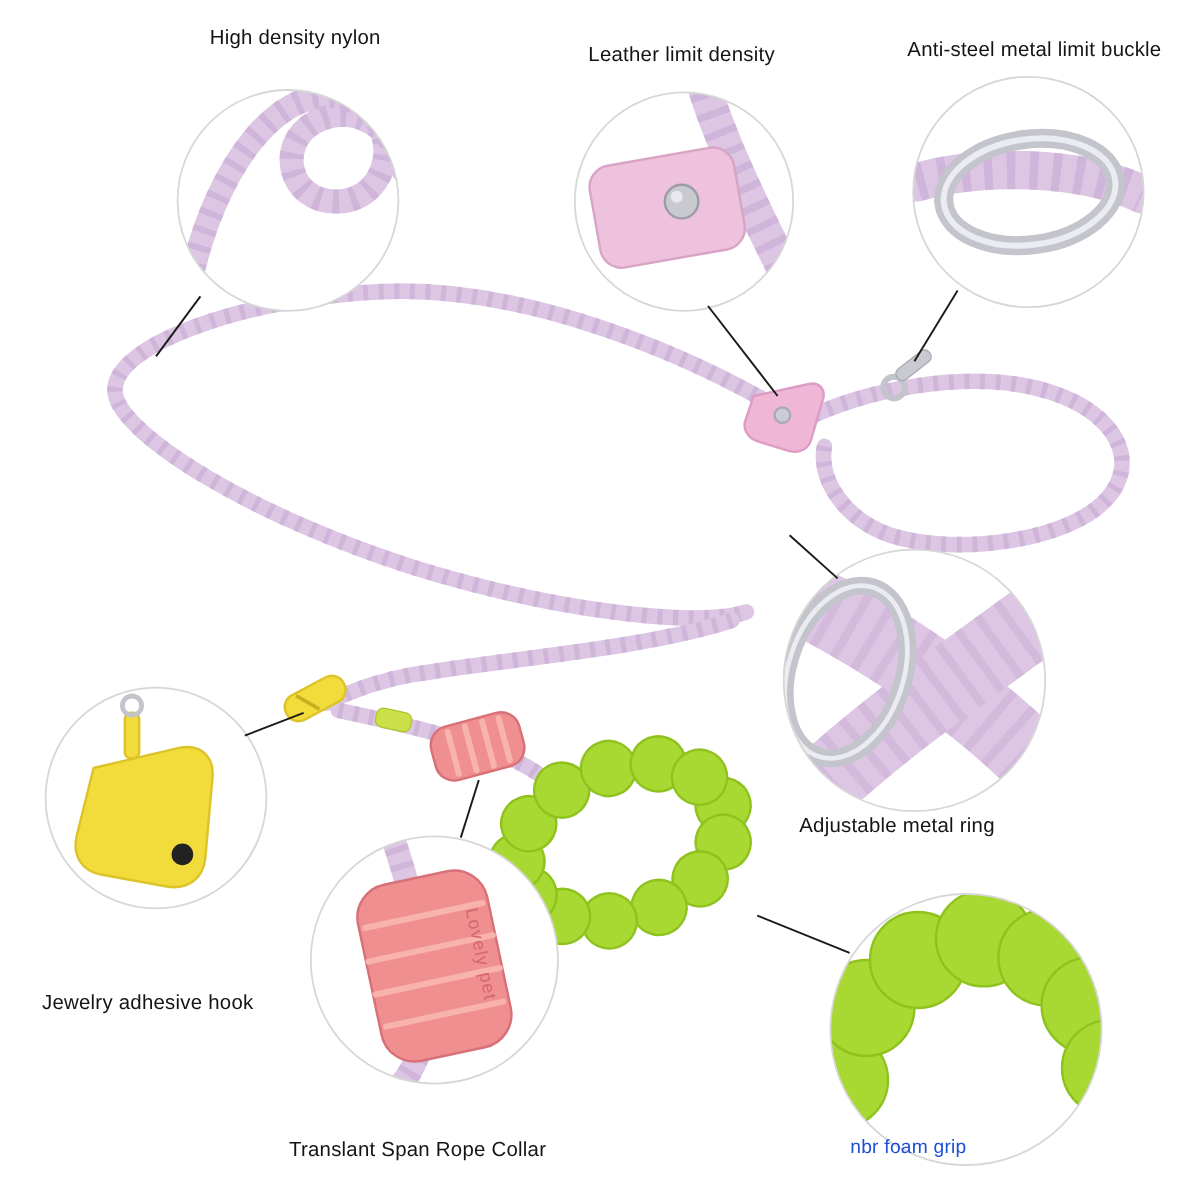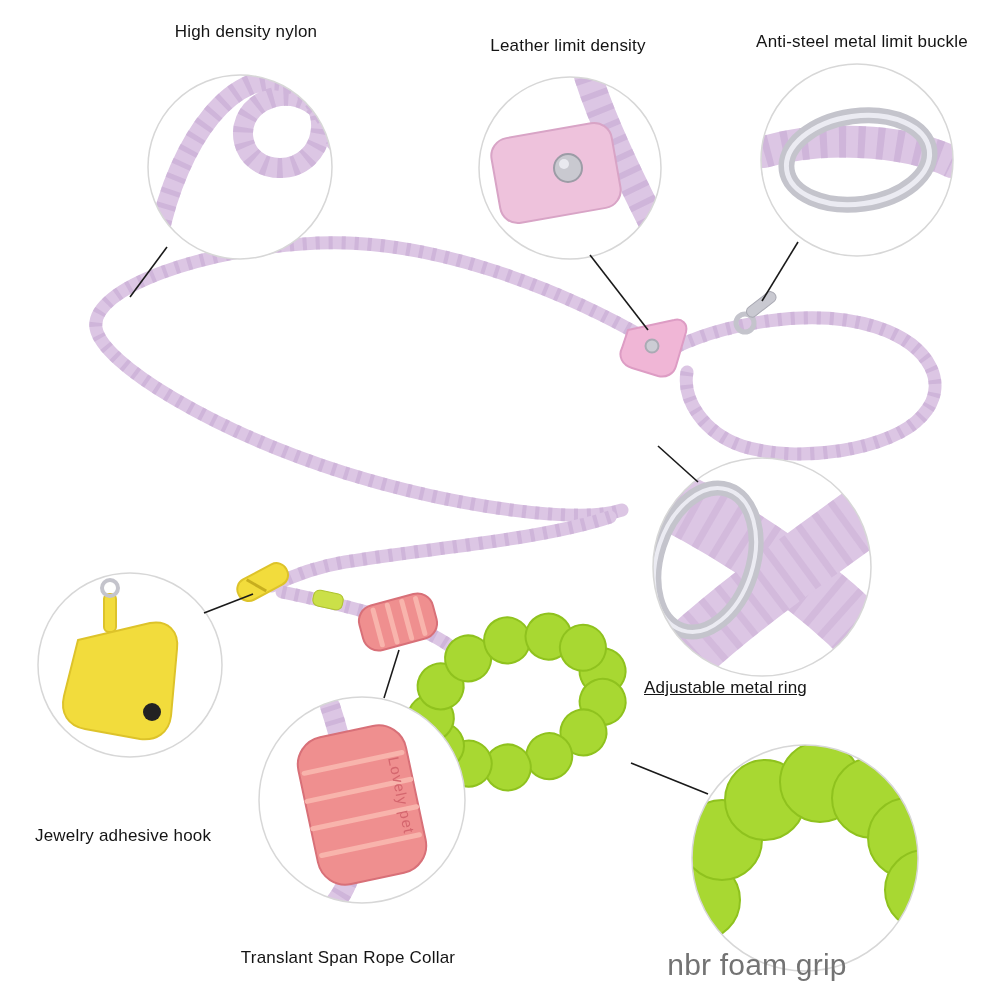--- a/index.html
+++ b/index.html
@@ -12,21 +12,21 @@
   }
   svg{position:absolute;left:0;top:0;}
   .label{
     position:absolute;
     font-size:17px;
     color:#141414;
     white-space:nowrap;
     letter-spacing:0.2px;
   }
   .label.centered{transform:translateX(-50%);}
-  .label.big{font-size:30px;color:#737373;text-align:right;}
+  .label.big{font-size:16px;color:#1d4ed8;text-align:right;}
   
   .rope{fill:none;stroke:var(--rope,#dcc6e4);stroke-width:13;stroke-linecap:round;}
   .rope-tex{fill:none;stroke:var(--rope-dark,#c2a3cf);stroke-width:13;stroke-linecap:butt;stroke-dasharray:4 9;opacity:.5;}
   .callout-line{stroke:var(--line,#1a1a1a);stroke-width:1.6;}
   .circle-rim{fill:none;stroke:#d7d7d7;stroke-width:1.5;}
   .circle-bg{fill:#ffffff;}
   .foam-ball{fill:var(--foam,#a8d832);stroke:#8fc21e;stroke-width:2;}
   .metal-stroke{stroke:var(--metal,#c4c4cc);fill:none;}
   .metal-hi{stroke:#ebebf2;fill:none;}
   .grip-fill{fill:var(--grip,#ef8f8f);stroke:#d87078;stroke-width:2;}
@@ -232,21 +232,21 @@
       <line class="callout-line" x1="708" y1="794" x2="631" y2="763"></line>
     </g>
   </svg>
 
   <div class="label centered" style="left:246px;top:22px;text-align:center;">High density nylon</div>
 
   <div class="label centered" style="left:568px;top:36px;">Leather limit density</div>
 
   <div class="label centered" style="left:862px;top:32px;">Anti-steel metal limit buckle</div>
 
-  <div class="label" style="left:644px;top:678px;text-decoration:underline;">Adjustable metal ring</div>
+  <div class="label" style="left:666px;top:678px;">Adjustable metal ring</div>
 
   <div class="label" style="left:35px;top:782px;margin-top:44px;">Jewelry adhesive hook</div>
 
   <div class="label centered" style="left:348px;top:928px;margin-top:20px;">Translant Span Rope Collar</div>
 
   <div class="label centered big" style="left:757px;top:948px;">nbr foam grip</div>
 
 </div>
 
 </body></html>

